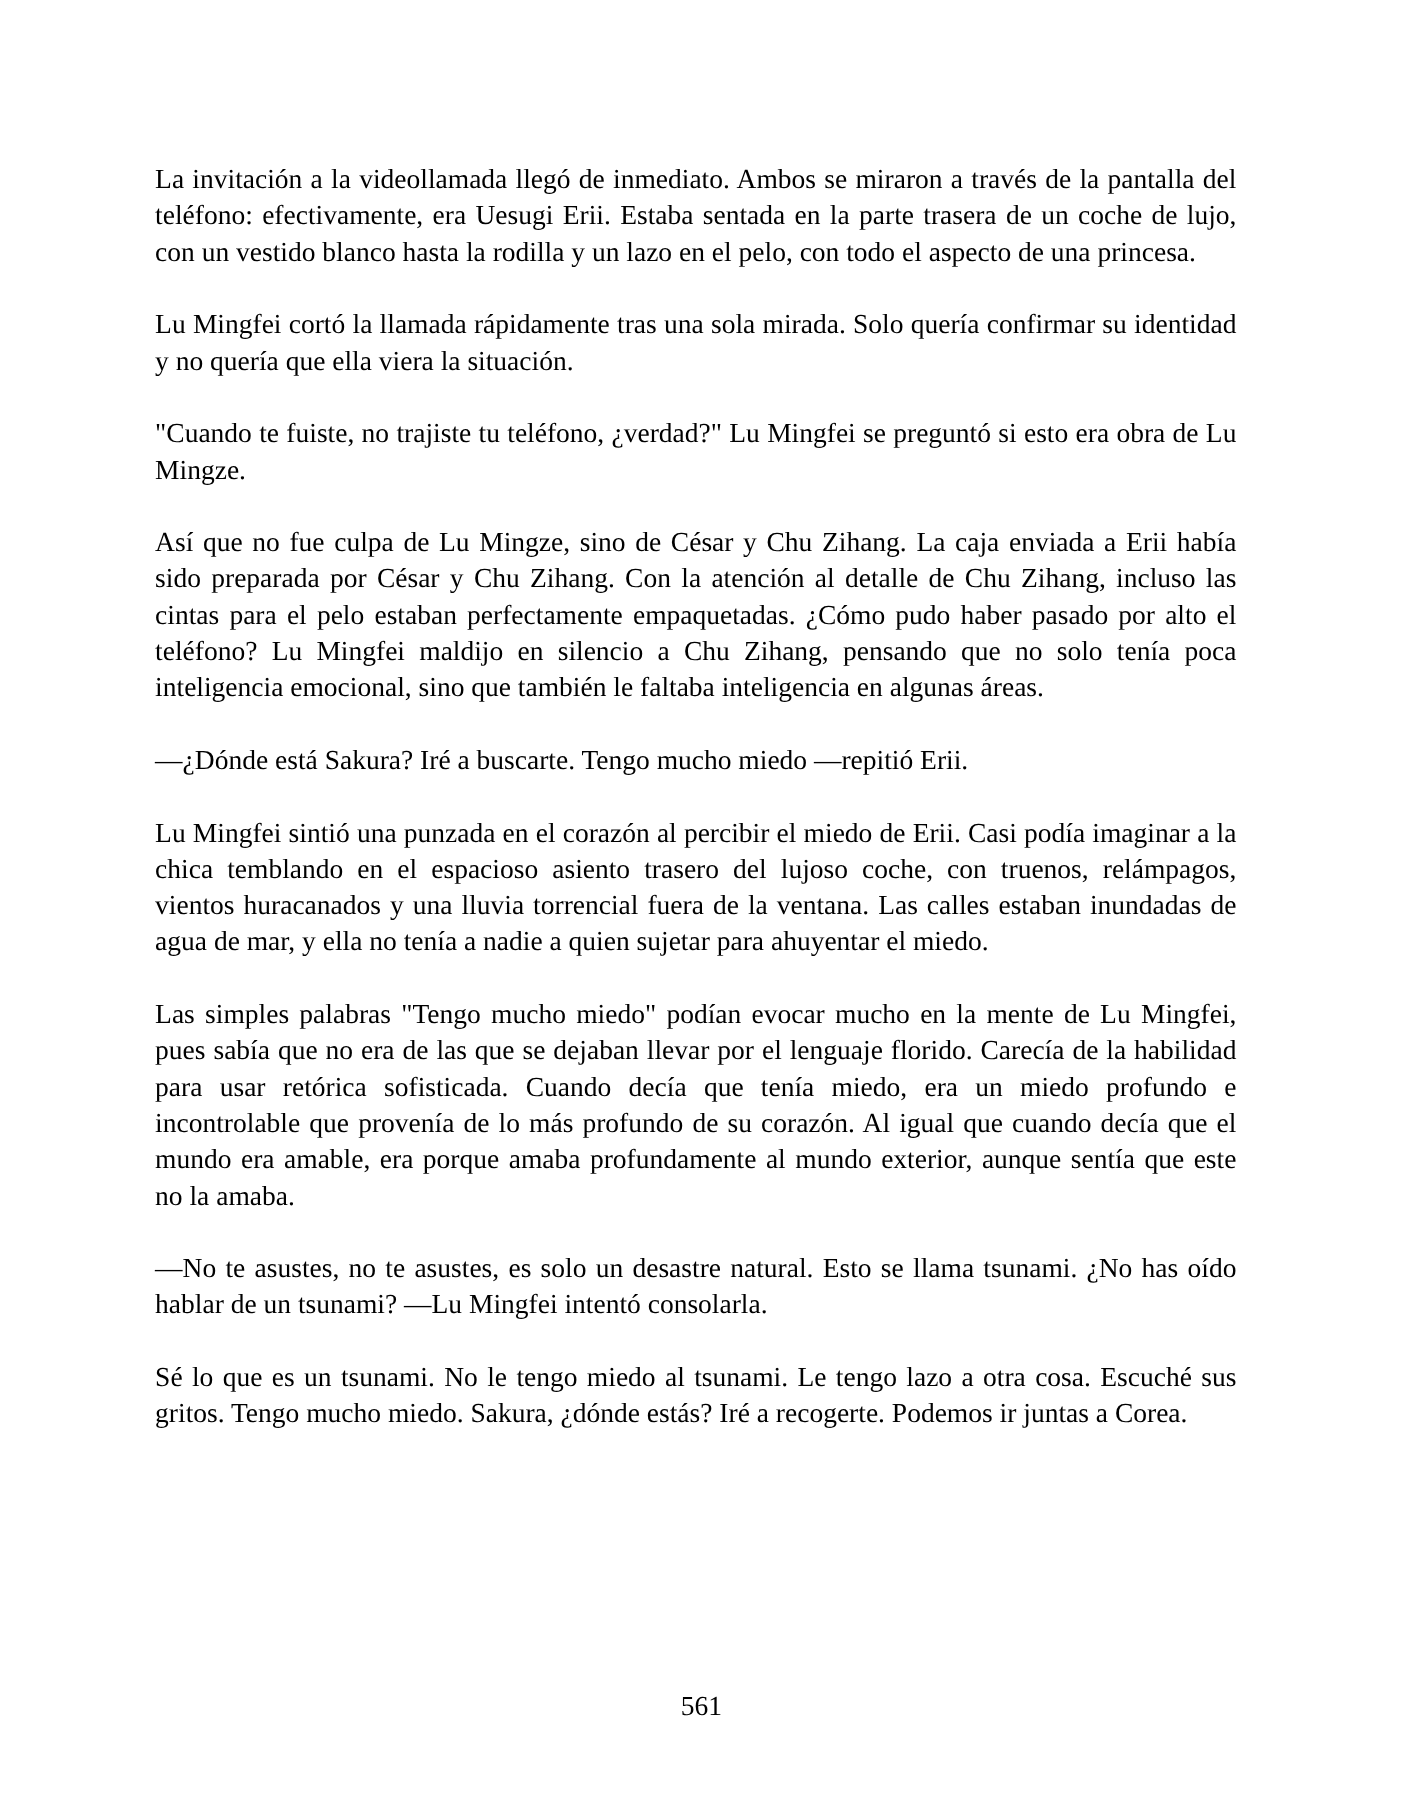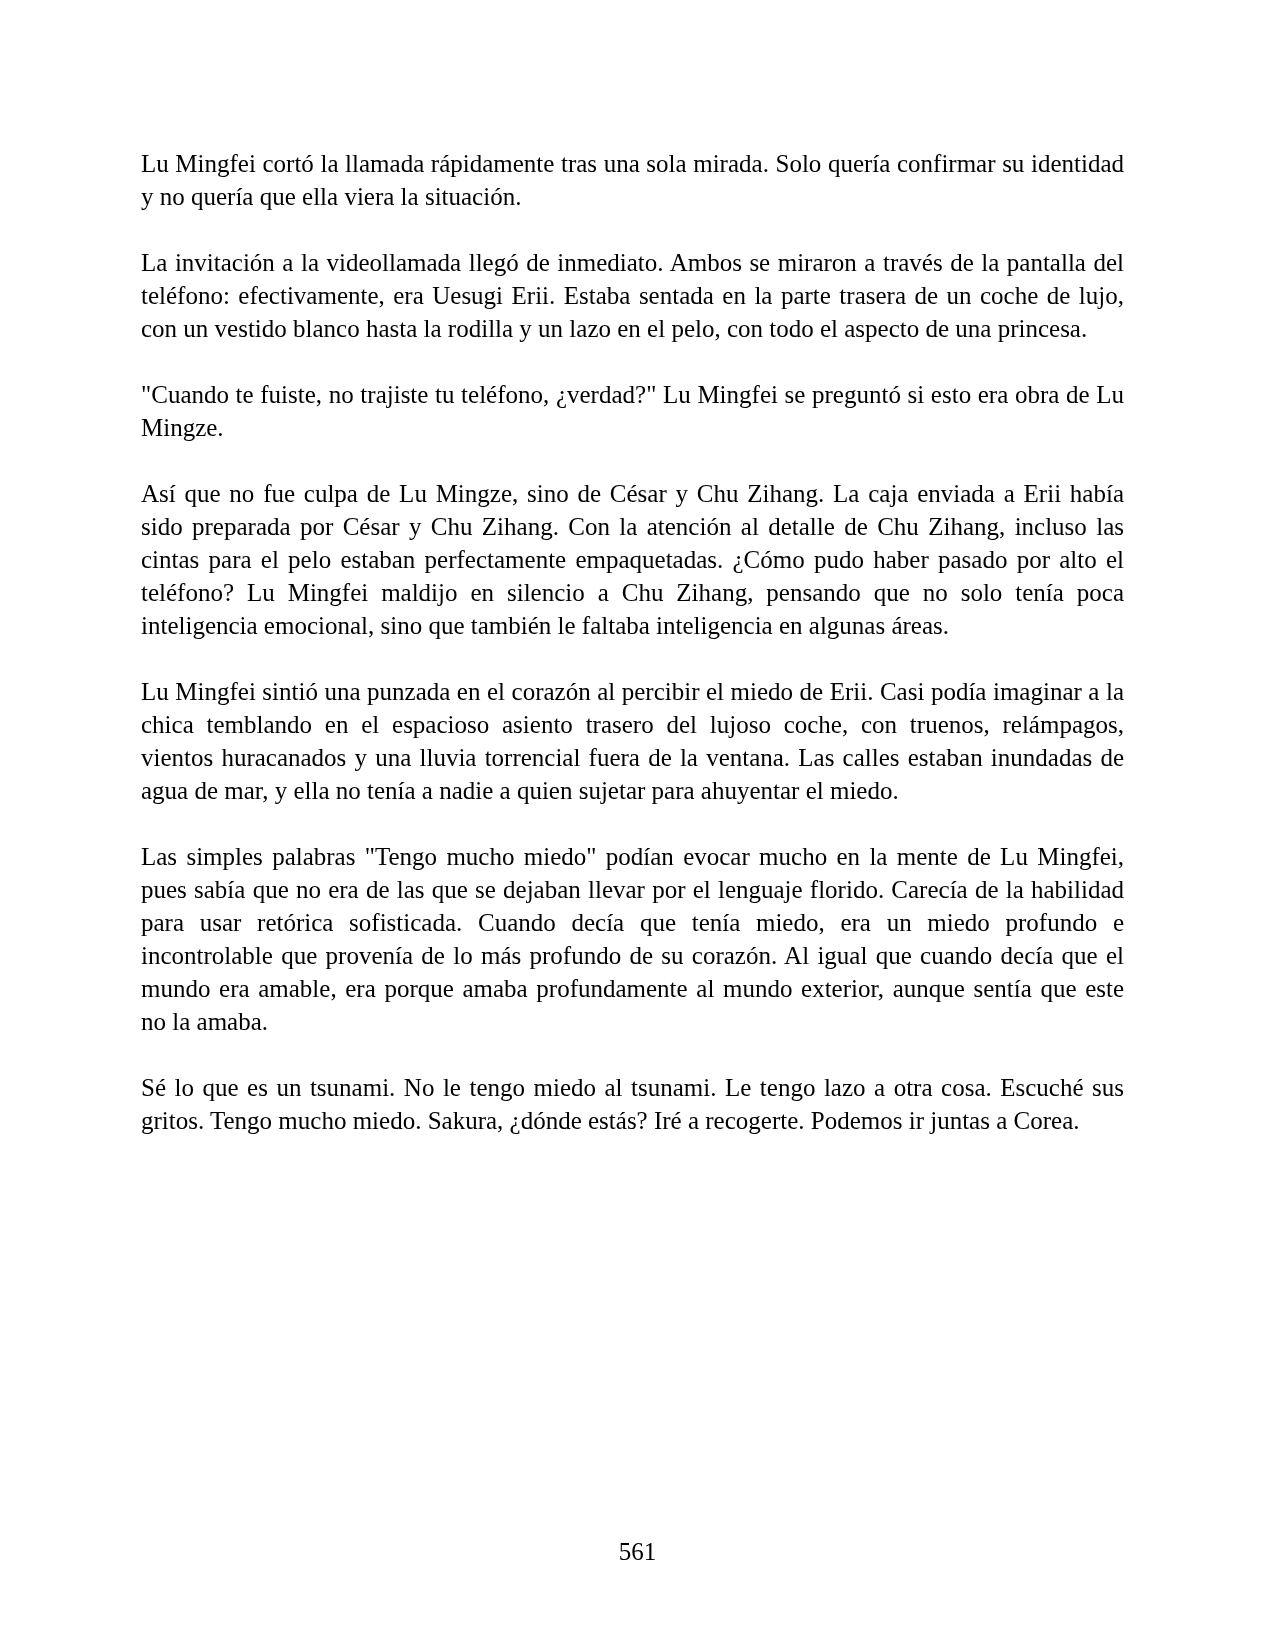--- a/index.html
+++ b/index.html
@@ -45,22 +45,24 @@
     text-align: center;
     font-size: 25px;
     line-height: 33px;
   }
 </style>
 </head>
 <body>
 
 <div class="page">
   <div class="content">
+    <p>La invitación a la videollamada llegó de inmediato. Ambos se miraron a través de la pantalla del teléfono: efectivamente, era Uesugi Erii. Estaba sentada en la parte trasera de un coche de lujo, con un vestido blanco hasta la rodilla y un lazo en el pelo, con todo el aspecto de una princesa.</p>
     <p>Lu Mingfei cortó la llamada rápidamente tras una sola mirada. Solo quería confirmar su identidad y no quería que ella viera la situación.</p>
-    <p>La invitación a la videollamada llegó de inmediato. Ambos se miraron a través de la pantalla del teléfono: efectivamente, era Uesugi Erii. Estaba sentada en la parte trasera de un coche de lujo, con un vestido blanco hasta la rodilla y un lazo en el pelo, con todo el aspecto de una princesa.</p>
     <p>"Cuando te fuiste, no trajiste tu teléfono, ¿verdad?" Lu Mingfei se preguntó si esto era obra de Lu Mingze.</p>
     <p>Así que no fue culpa de Lu Mingze, sino de César y Chu Zihang. La caja enviada a Erii había sido preparada por César y Chu Zihang. Con la atención al detalle de Chu Zihang, incluso las cintas para el pelo estaban perfectamente empaquetadas. ¿Cómo pudo haber pasado por alto el teléfono? Lu Mingfei maldijo en silencio a Chu Zihang, pensando que no solo tenía poca inteligencia emocional, sino que también le faltaba inteligencia en algunas áreas.</p>
+    <p>—¿Dónde está Sakura? Iré a buscarte. Tengo mucho miedo —repitió Erii.</p>
     <p>Lu Mingfei sintió una punzada en el corazón al percibir el miedo de Erii. Casi podía imaginar a la chica temblando en el espacioso asiento trasero del lujoso coche, con truenos, relámpagos, vientos huracanados y una lluvia torrencial fuera de la ventana. Las calles estaban inundadas de agua de mar, y ella no tenía a nadie a quien sujetar para ahuyentar el miedo.</p>
     <p>Las simples palabras "Tengo mucho miedo" podían evocar mucho en la mente de Lu Mingfei, pues sabía que no era de las que se dejaban llevar por el lenguaje florido. Carecía de la habilidad para usar retórica sofisticada. Cuando decía que tenía miedo, era un miedo profundo e incontrolable que provenía de lo más profundo de su corazón. Al igual que cuando decía que el mundo era amable, era porque amaba profundamente al mundo exterior, aunque sentía que este no la amaba.</p>
+    <p>—No te asustes, no te asustes, es solo un desastre natural. Esto se llama tsunami. ¿No has oído hablar de un tsunami? —Lu Mingfei intentó consolarla.</p>
     <p>Sé lo que es un tsunami. No le tengo miedo al tsunami. Le tengo lazo a otra cosa. Escuché sus gritos. Tengo mucho miedo. Sakura, ¿dónde estás? Iré a recogerte. Podemos ir juntas a Corea.</p>
   </div>
   <div class="page-number">561</div>
 </div>
 
 </body></html>

